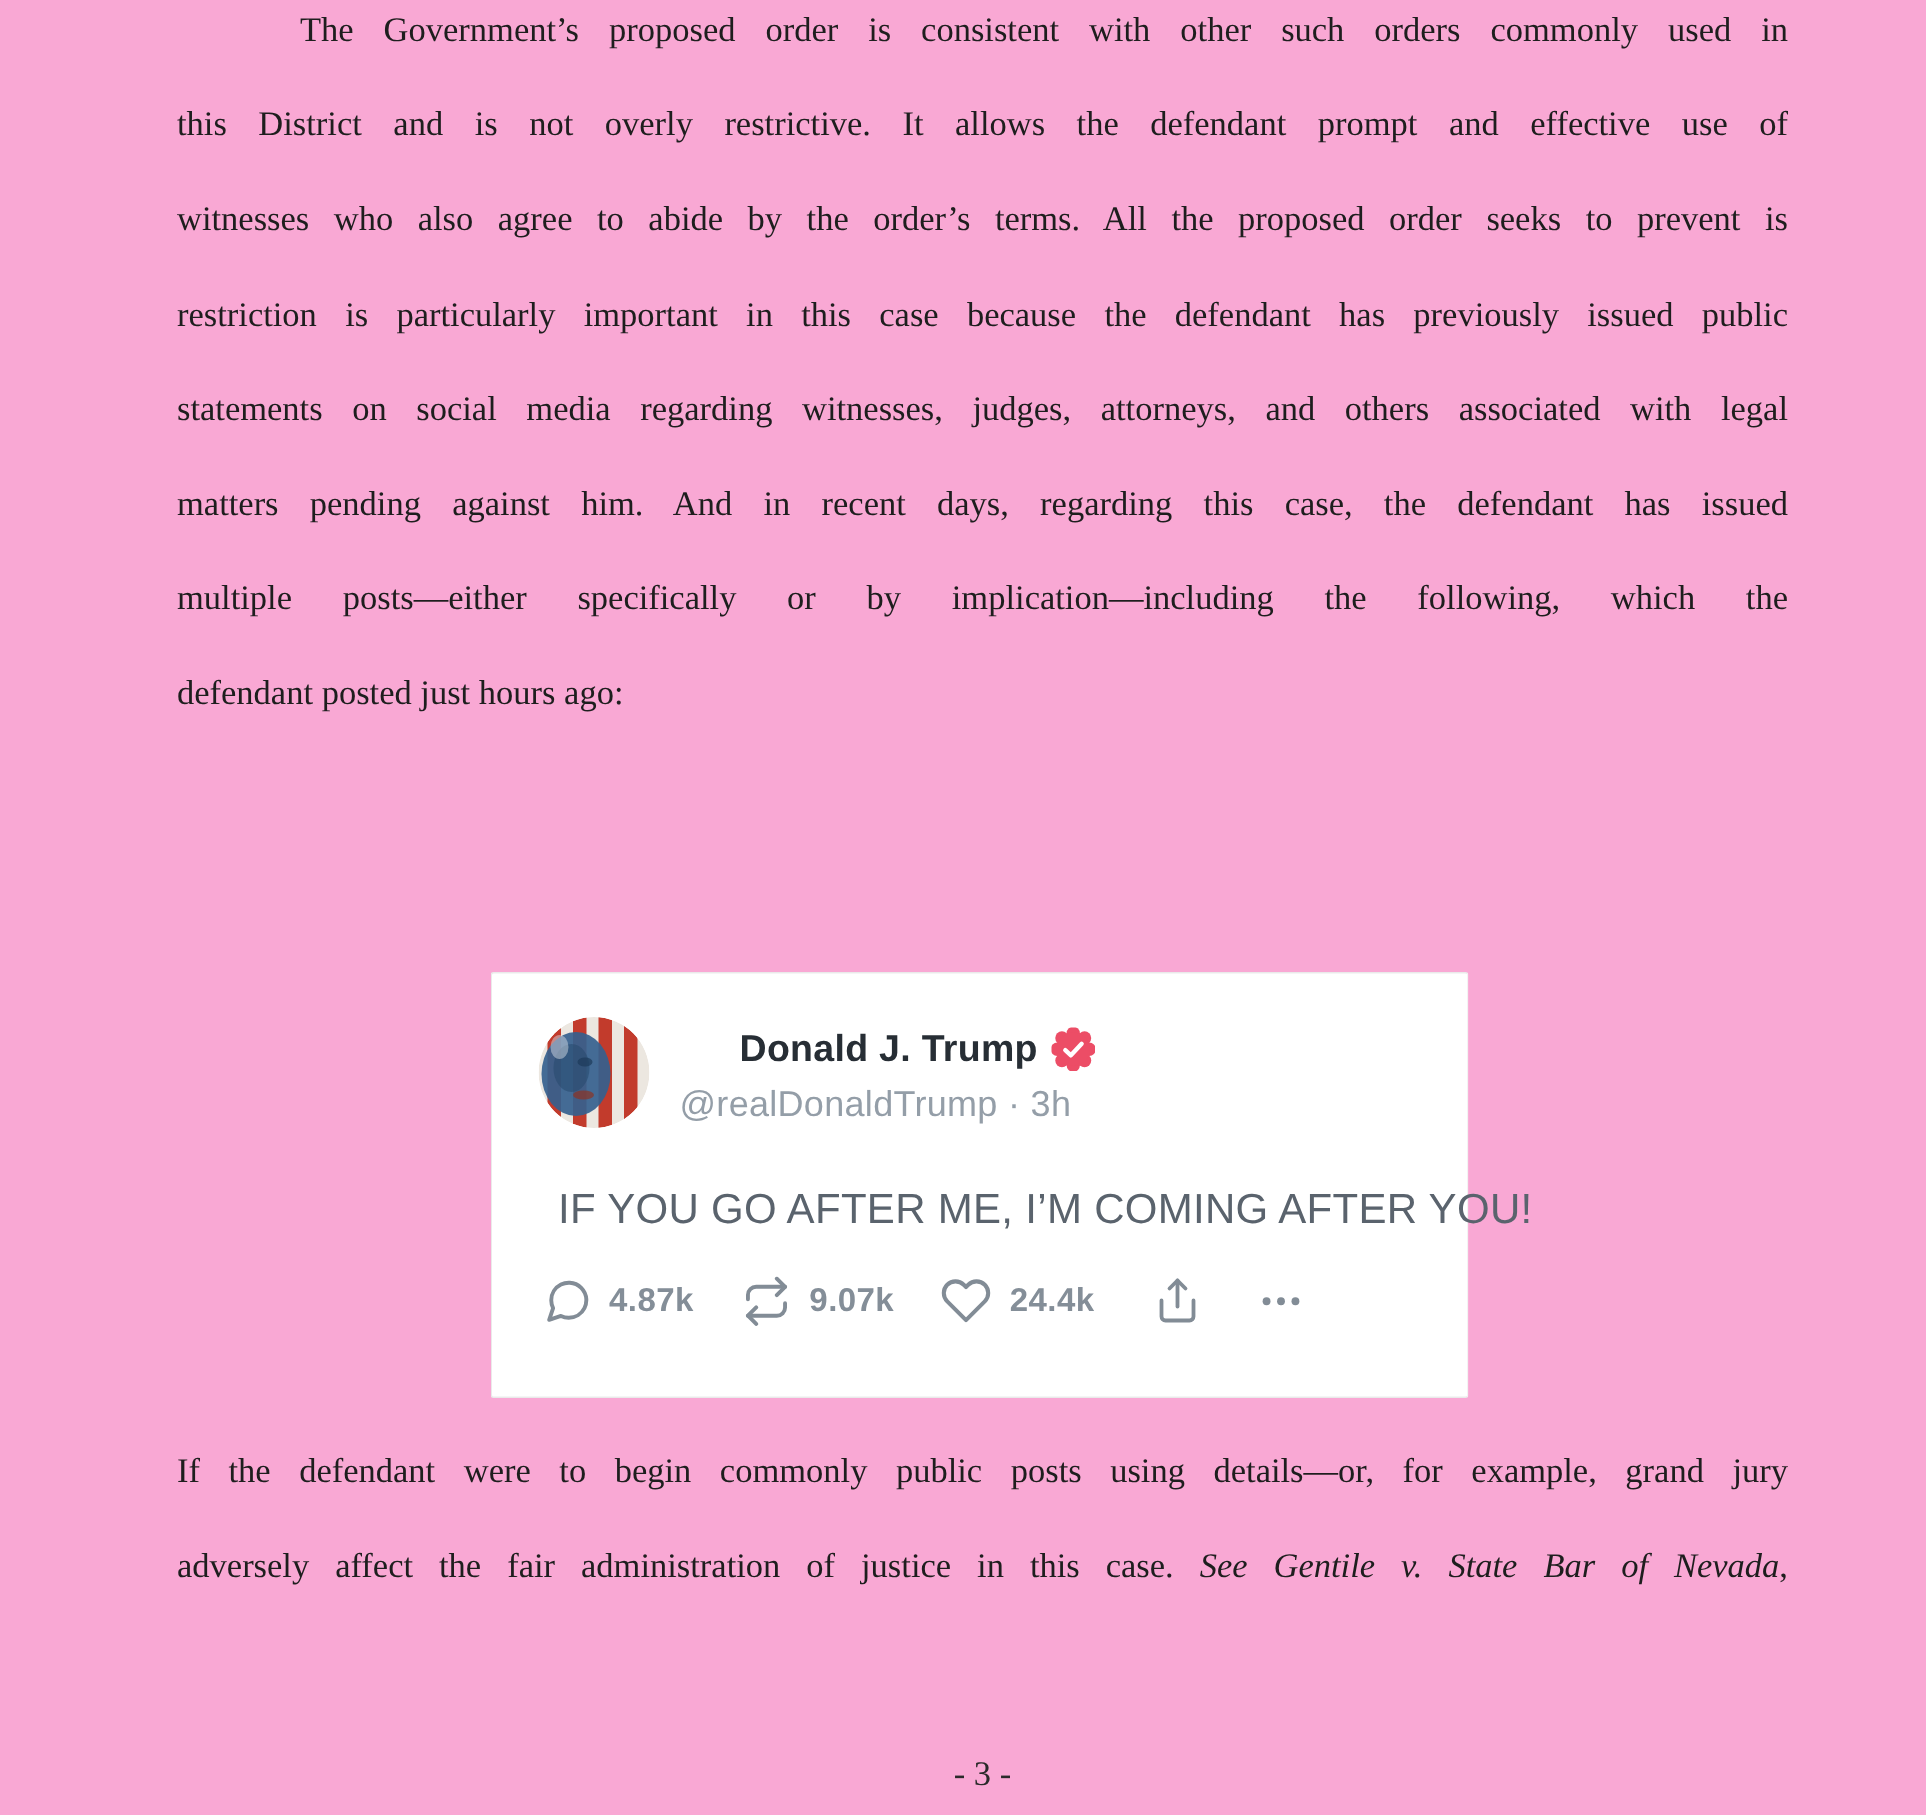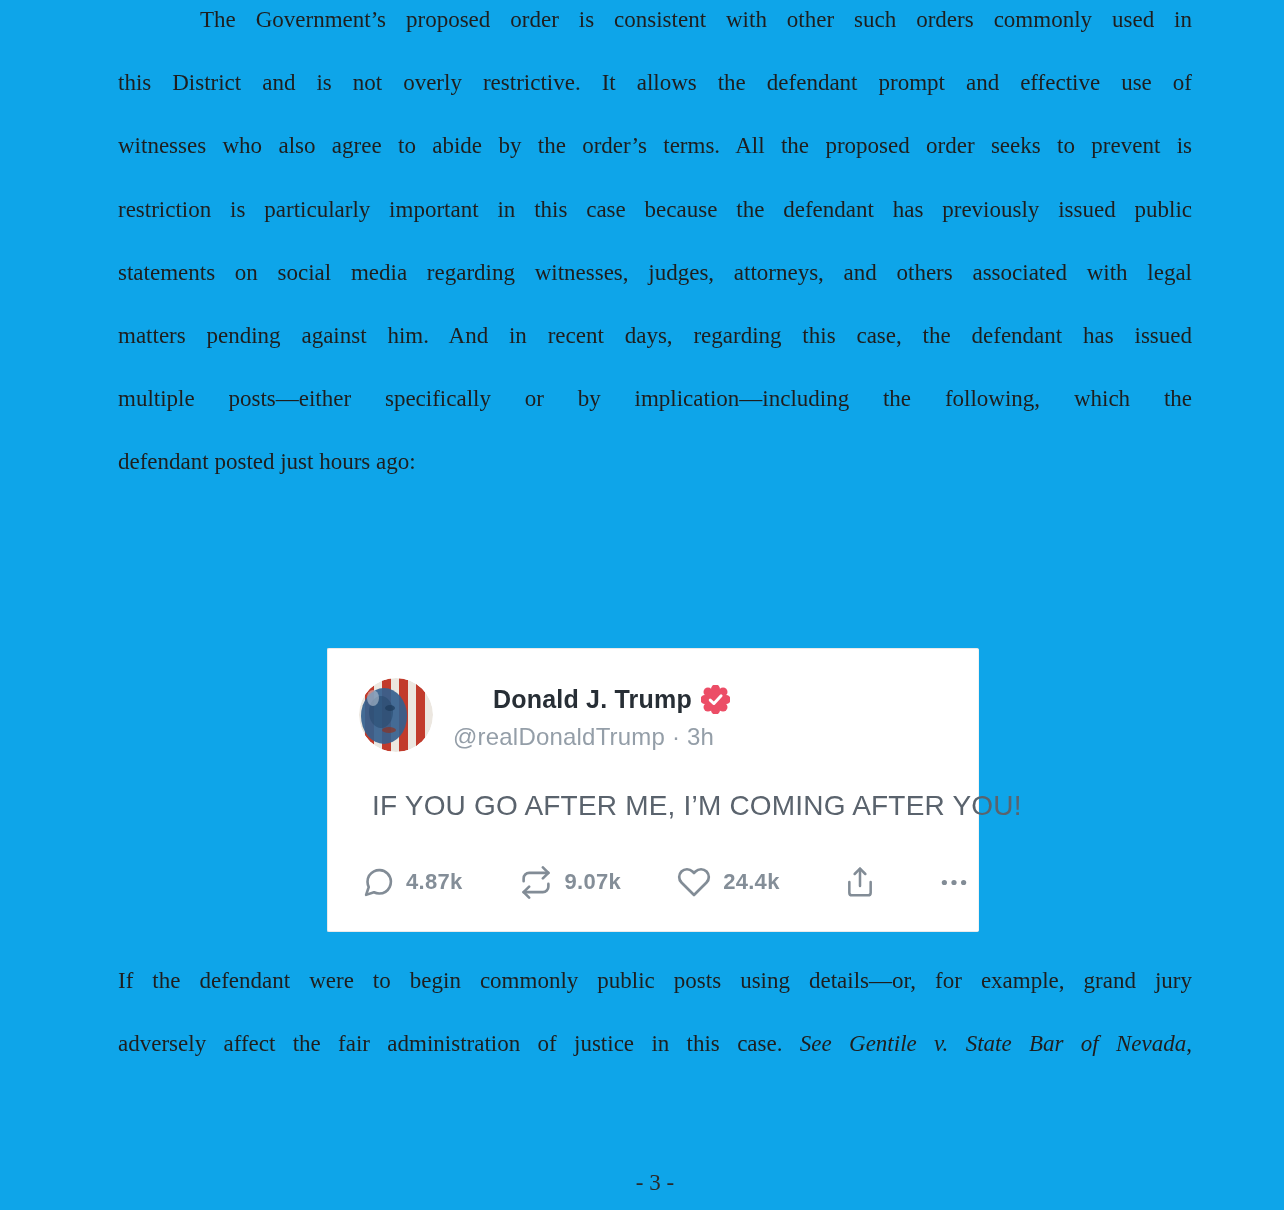--- a/index.html
+++ b/index.html
@@ -1,21 +1,21 @@
 <!DOCTYPE html>
 <html><head>
 <meta charset="utf-8">
 <style>
   * { margin: 0; padding: 0; box-sizing: border-box; }
   html, body { background: #ffffff; }
   .page {
     position: relative;
     width: 1284px;
     height: 1210px;
-    background: #0ea5e9;
+    background: #f9a8d4;
     overflow: hidden;
     font-family: "Liberation Serif", serif;
     color: #1e1e1e;
   }
   
   .para {
     position: absolute;
     left: 118px;
     right: 92px;
     font-size: 23px;
@@ -93,24 +93,23 @@
     left: 44px;
     top: 141px;
     font-size: 28px;
     color: #5a636d;
     letter-spacing: 0.2px;
     white-space: nowrap;
   }
   .tweet-actions {
     position: absolute;
     left: 34px;
-    top: 216px;
+    top: 201px;
     display: flex;
     color: #828c96;
-    gap: 25px;
   }
   .tweet-action {
     display: flex;
     align-items: center;
     margin-right: 30px;
   }
   .tweet-action .count {
     margin-left: 11px;
     font-size: 22px;
     font-weight: bold;

